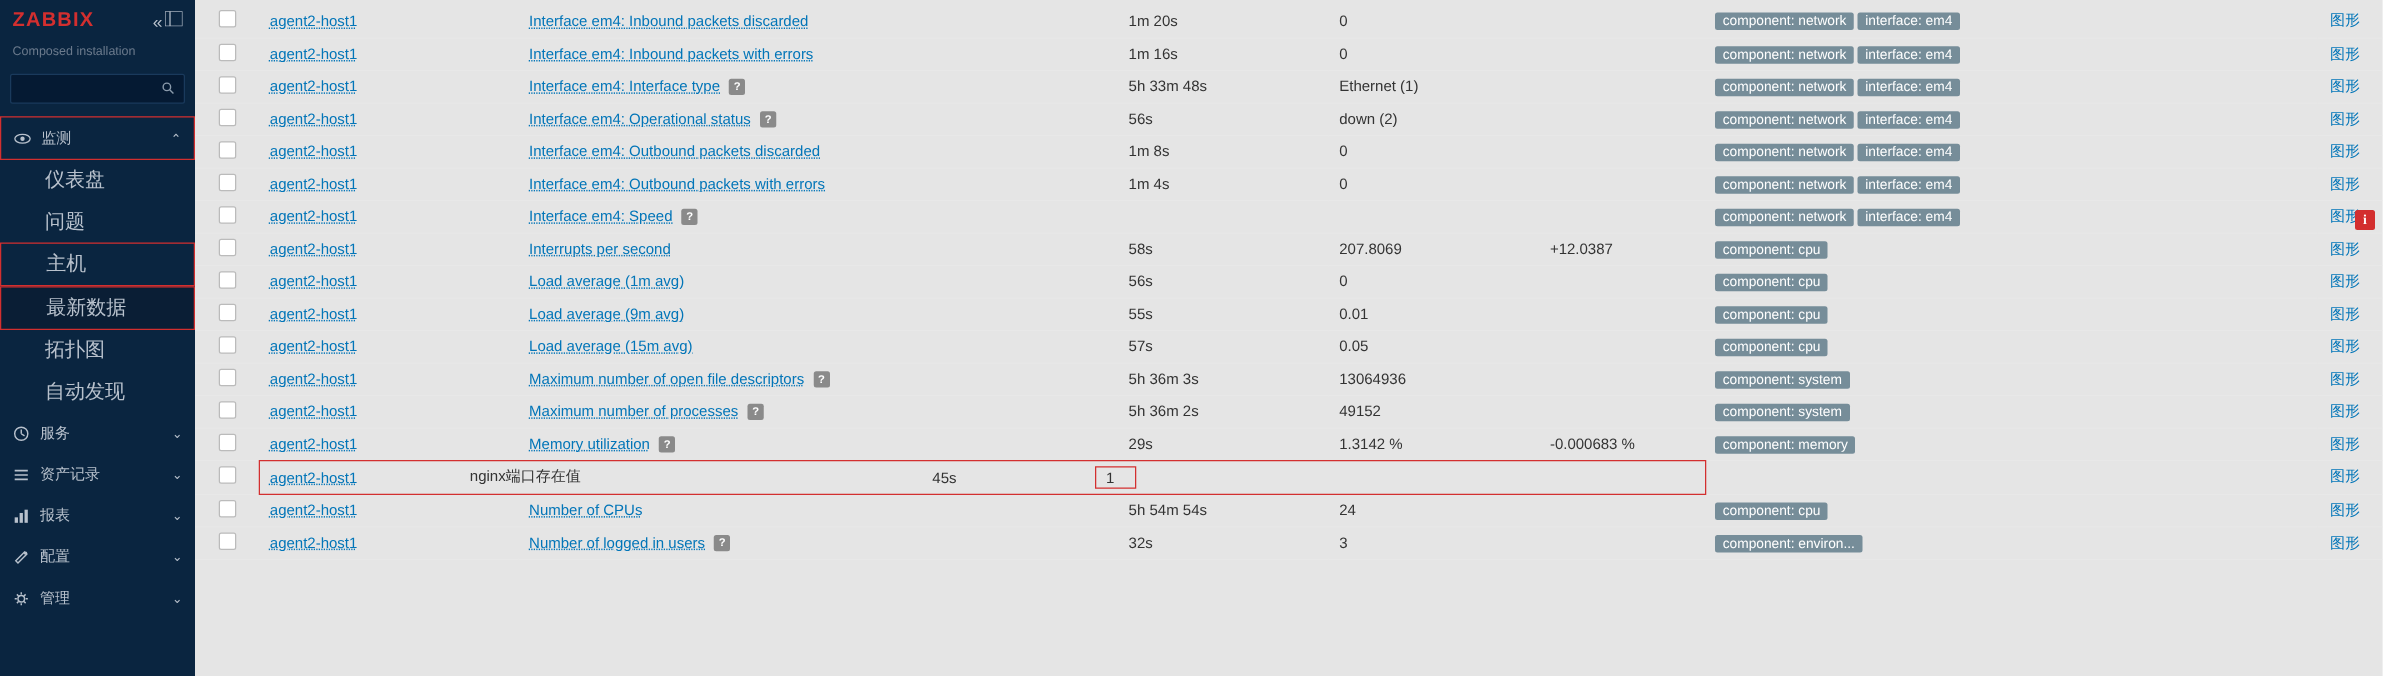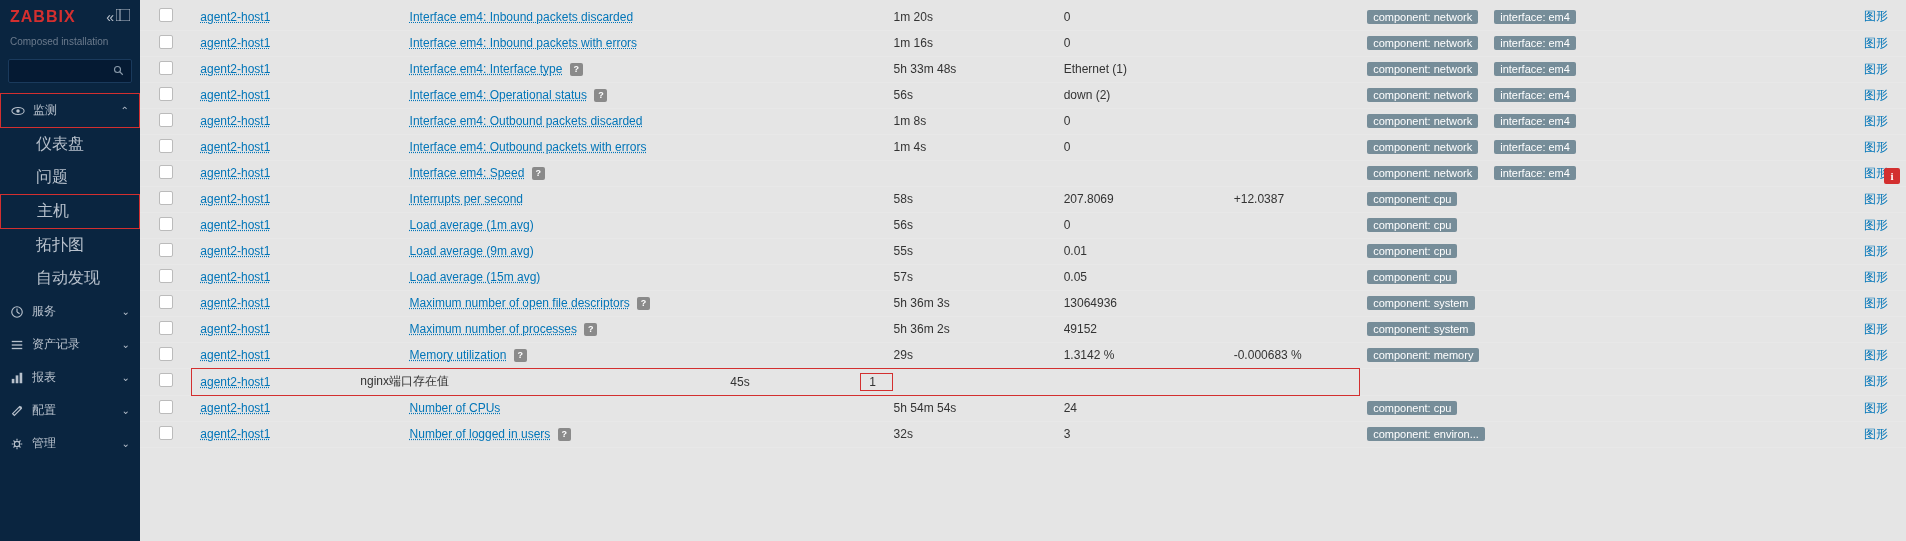--- a/index.html
+++ b/index.html
@@ -1,18 +1,18 @@
 <!DOCTYPE html>
 <html><head>
   <meta charset="utf-8">
   <style>
     * { box-sizing: border-box; margin: 0; padding: 0; }
     body { font-family: Arial, sans-serif; font-size: 12px; color: #333; background: #fff; display: flex; }
     
-    .sidebar { width: 140px; background: #0a2540; color: #b8c1cc; min-height: 541px; display: flex; flex-direction: column; }
+    .sidebar { width: 156px; background: #0a2540; color: #b8c1cc; min-height: 541px; display: flex; flex-direction: column; }
     .sidebar-header { padding: 8px 10px; display: flex; align-items: center; gap: 6px; }
     .logo { color: #d32f2f; font-weight: bold; font-size: 16px; letter-spacing: 1px; }
     .collapse-icons { margin-left: auto; color: #b8c1cc; font-size: 14px; display: flex; gap: 2px; }
     .sidebar-sub { padding: 2px 10px 8px; font-size: 10px; color: #6b7a8c; }
     .search-box { margin: 4px 8px 10px; background: #051a33; border: 1px solid #1a3a5c; border-radius: 2px; height: 24px; display: flex; align-items: center; justify-content: flex-end; padding: 0 6px; }
     .search-box svg { width: 12px; height: 12px; }
     
     .nav-item { display: flex; align-items: center; padding: 8px 10px; gap: 8px; cursor: pointer; font-size: 12px; }
     .nav-item.section { border: 1px solid #d32f2f; }
     .nav-subitem { padding: 6px 10px 6px 36px; cursor: pointer; font-size: 16px; }
@@ -36,21 +36,21 @@
     .col-graph { width: 40px; text-align: right; padding-right: 18px !important; }
     
     .checkbox { width: 14px; height: 14px; border: 1px solid #bbb; border-radius: 2px; display: inline-block; background: #fff; cursor: pointer; }
     
     .link-host { color: #0275b8; text-decoration: underline dotted; cursor: pointer; }
     .link-item { color: #0275b8; text-decoration: underline dotted; cursor: pointer; }
     .link-graph { color: #0275b8; cursor: pointer; }
     
     .help-icon { display: inline-block; width: 13px; height: 13px; background: #8a8a8a; color: #fff; font-size: 9px; font-weight: bold; text-align: center; line-height: 13px; border-radius: 2px; margin-left: 4px; vertical-align: middle; }
     
-    .tag-badge { display: inline-block; background: #768d99; color: #fff; font-size: 11px; padding: 1px 6px; border-radius: 2px; margin-right: 16px; }
+    .tag-badge { display: inline-block; background: #768d99; color: #fff; font-size: 11px; padding: 1px 6px; border-radius: 2px; margin-right: 3px; }
     
     .row-highlight { outline: 1px solid #d32f2f; }
     .value-highlight { border: 1px solid #d32f2f; padding: 1px 16px 1px 8px; display: inline-block; }
     
     .info-badge { position: absolute; right: 6px; top: 168px; width: 16px; height: 16px; background: #d32f2f; color: #fff; text-align: center; line-height: 16px; font-weight: bold; border-radius: 2px; font-size: 11px; font-family: serif; }
   </style>
 </head>
 <body>
 
 <div class="sidebar">
@@ -77,20 +77,21 @@
         <ellipse cx="8" cy="8" rx="7" ry="4" fill="none" stroke="#b8c1cc" stroke-width="1.2"></ellipse>
         <circle cx="8" cy="8" r="2" fill="#b8c1cc"></circle>
       </svg>
     <span>监测</span>
     <span class="chevron">⌃</span>
   </div>
   <div id="monitor-subitems">
       <div class="nav-subitem">仪表盘</div>
       <div class="nav-subitem">问题</div>
       <div class="nav-subitem boxed">主机</div>
+      <div class="nav-subitem active boxed">最新数据</div>
       <div class="nav-subitem">拓扑图</div>
       <div class="nav-subitem">自动发现</div>
     </div>
 
   <div id="nav-sections">
       <div class="nav-item">
         <svg class="nav-icon" viewBox="0 0 16 16">
           <circle cx="8" cy="8" r="6" fill="none" stroke="#b8c1cc" stroke-width="1.3"></circle>
           <line x1="8" y1="8" x2="8" y2="4" stroke="#b8c1cc" stroke-width="1.3"></line>
           <line x1="8" y1="8" x2="11" y2="10" stroke="#b8c1cc" stroke-width="1.3"></line>

